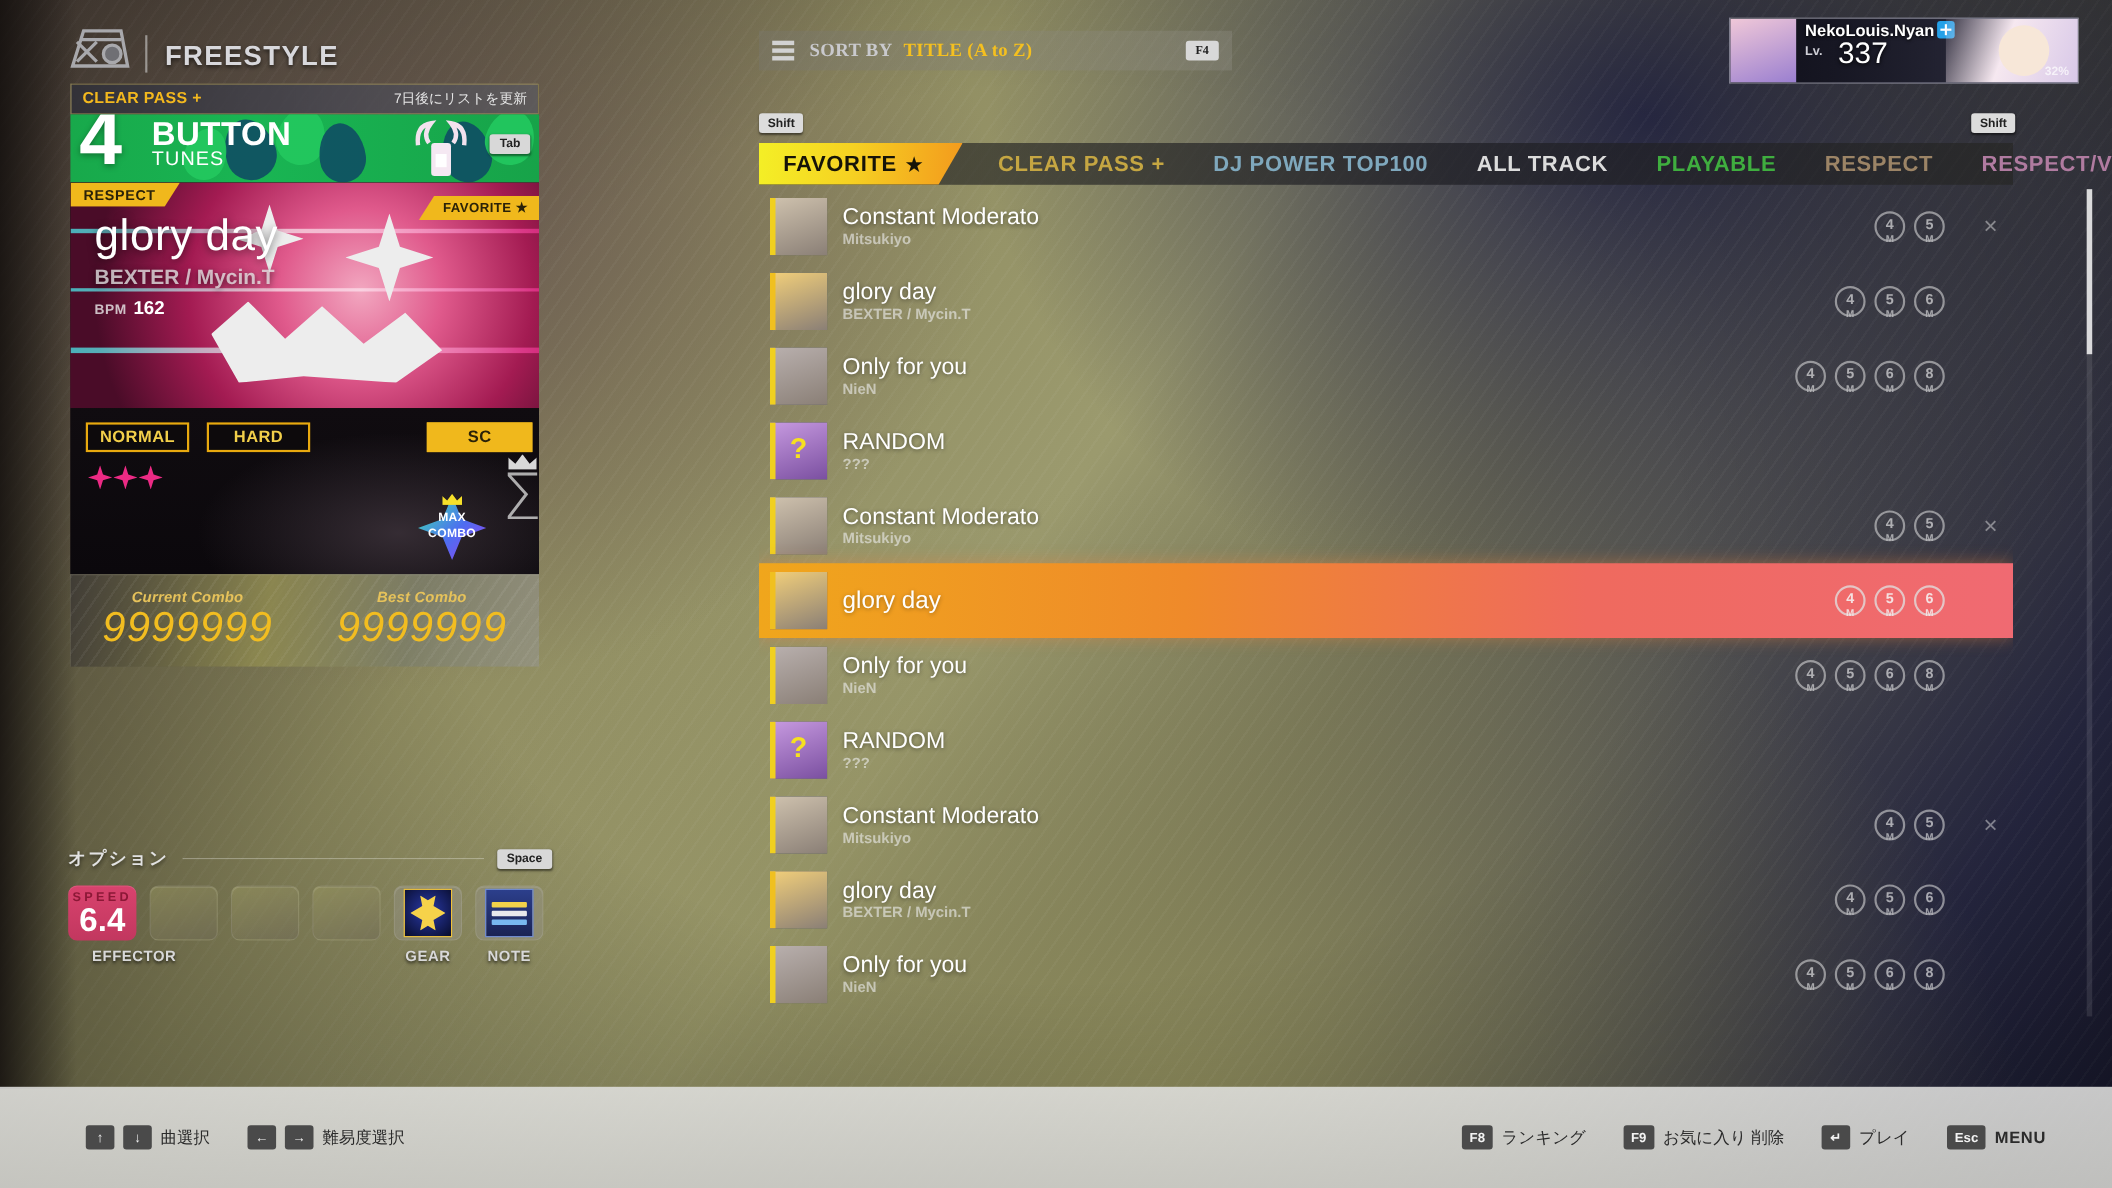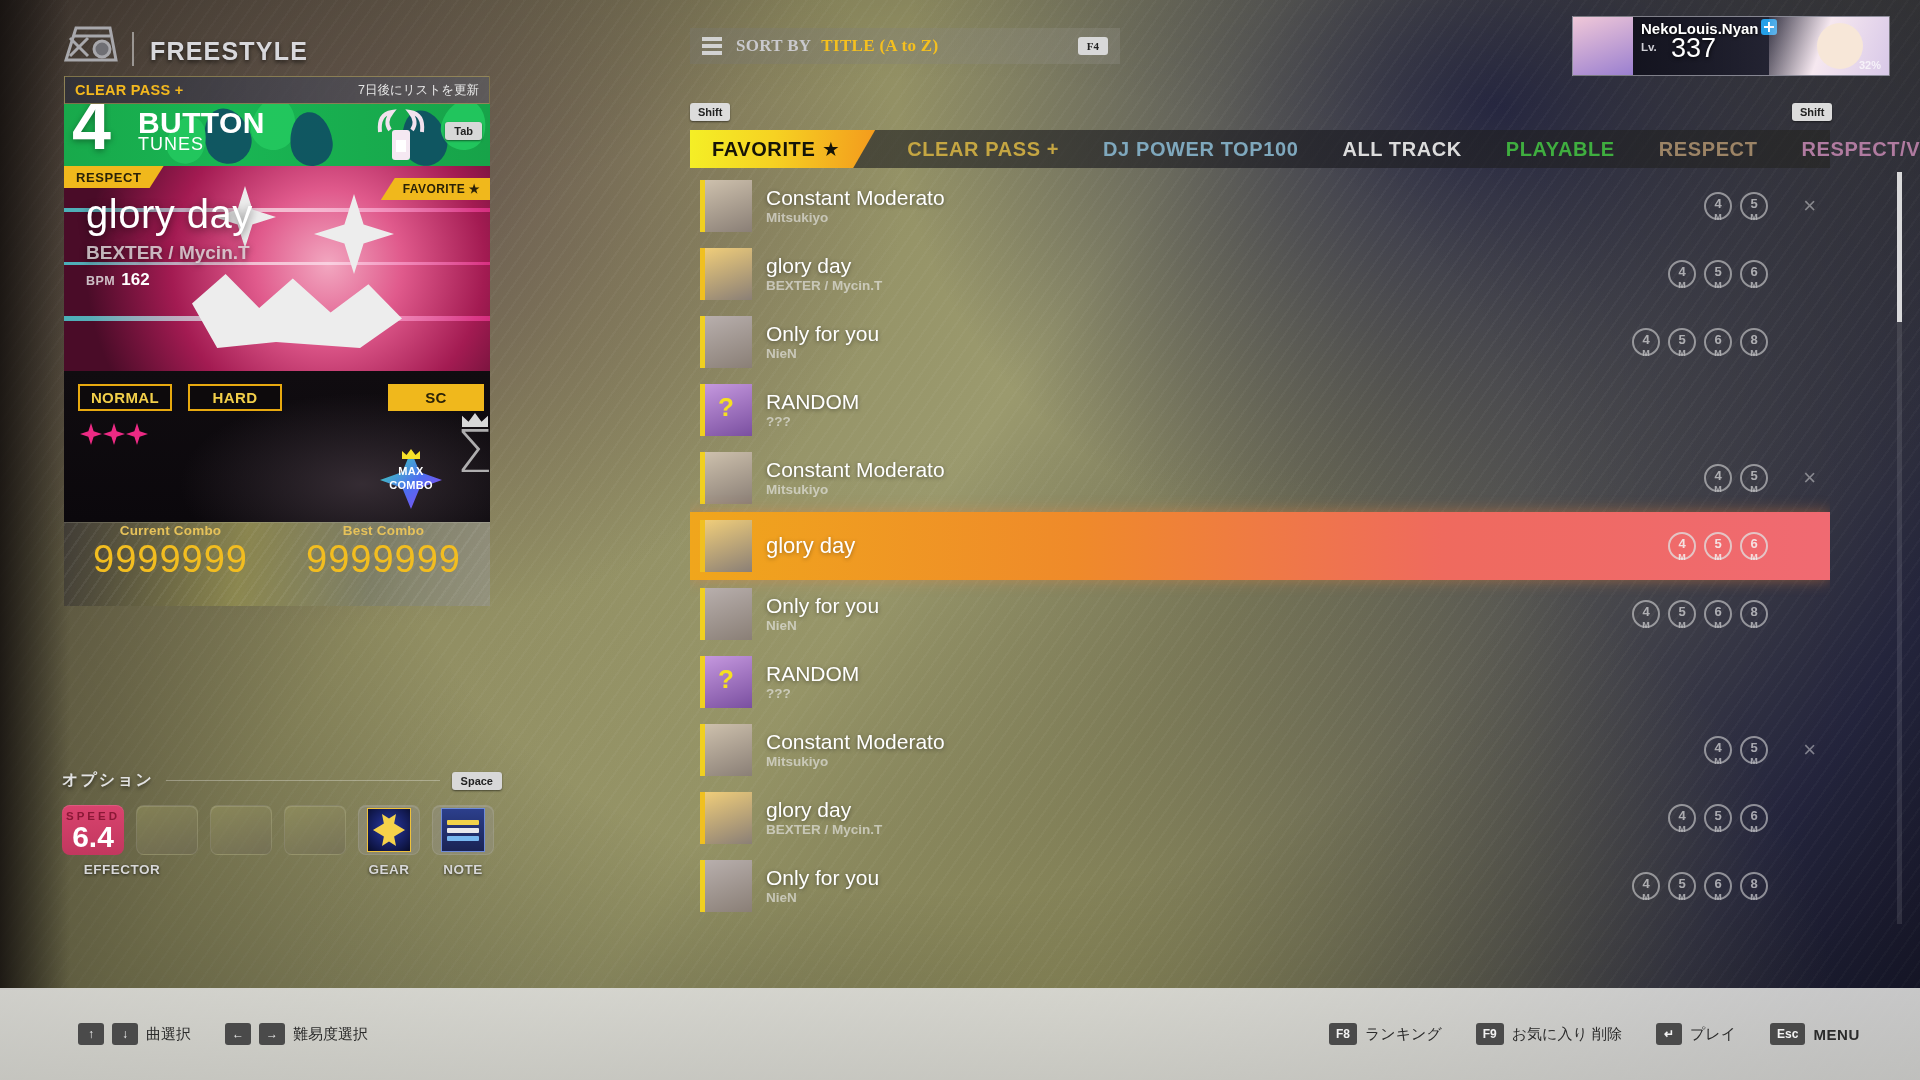--- a/index.html
+++ b/index.html
@@ -169,21 +169,21 @@
   
   .combo-panel {
     position: relative; width: 426px; height: 84px; display: flex;
     background: linear-gradient(100deg, rgba(60,56,52,.85) 0%, rgba(150,146,80,.68) 42%, rgba(120,124,108,.62) 72%, rgba(150,150,146,.55) 100%);
     border-top: 1px solid rgba(255,255,255,.12);
   }
   .combo-panel::after {
     content:''; position:absolute; inset:0;
     background: repeating-linear-gradient(125deg, rgba(255,255,255,.05) 0 2px, transparent 2px 10px);
   }
-  .combo-col { flex: 1; text-align: center; padding-top: 0; position: relative; z-index:2; }
+  .combo-col { flex: 1; text-align: center; padding-top: 12px; position: relative; z-index:2;font-style:italic; }
   .combo-lbl { font-size: 13.5px; font-weight: 700; color: #e6c25a; letter-spacing: .2px; }
   .combo-val { font-size: 38px; font-weight: 300; color: #f2bd20; line-height: 42px; letter-spacing: 1px; }
 
   
   .options { position: absolute; left: 62px; top: 770px; width: 440px; }
   .opt-head { display: flex; align-items: center; gap: 12px; }
   .opt-title { font-size: 16px; font-weight: 700; color: #e2e2e2; letter-spacing: 2px; text-shadow: 0 2px 4px rgba(0,0,0,.6); }
   .opt-line { flex: 1; height: 1px; background: rgba(255,255,255,.30); }
   .space-key {
     background: #d8d8d8; color: #222; font-size: 11px; font-weight: 700;

